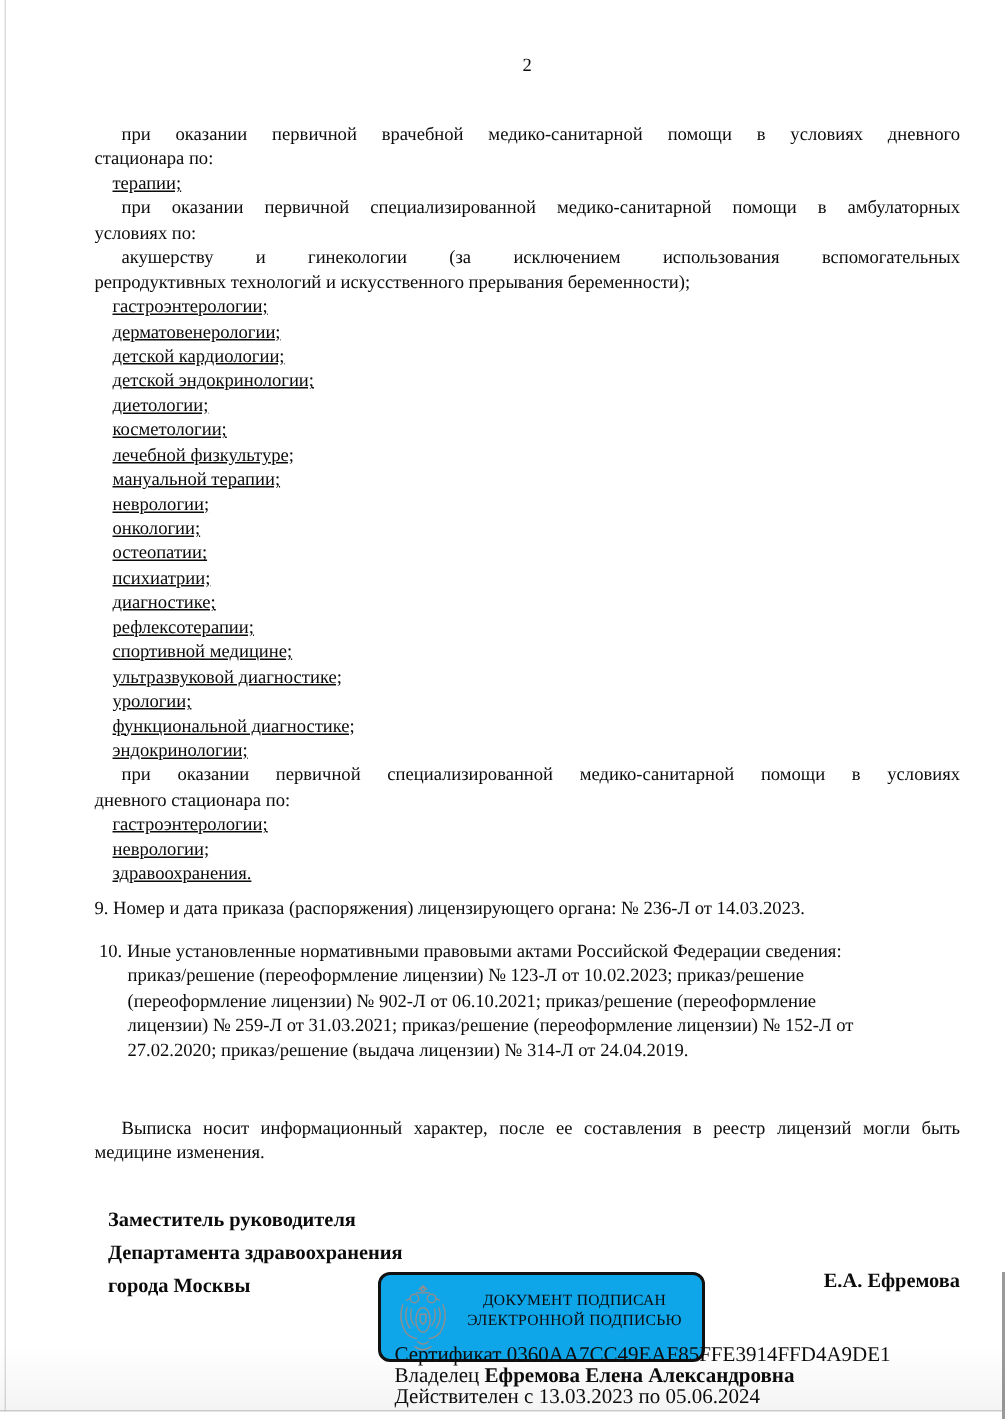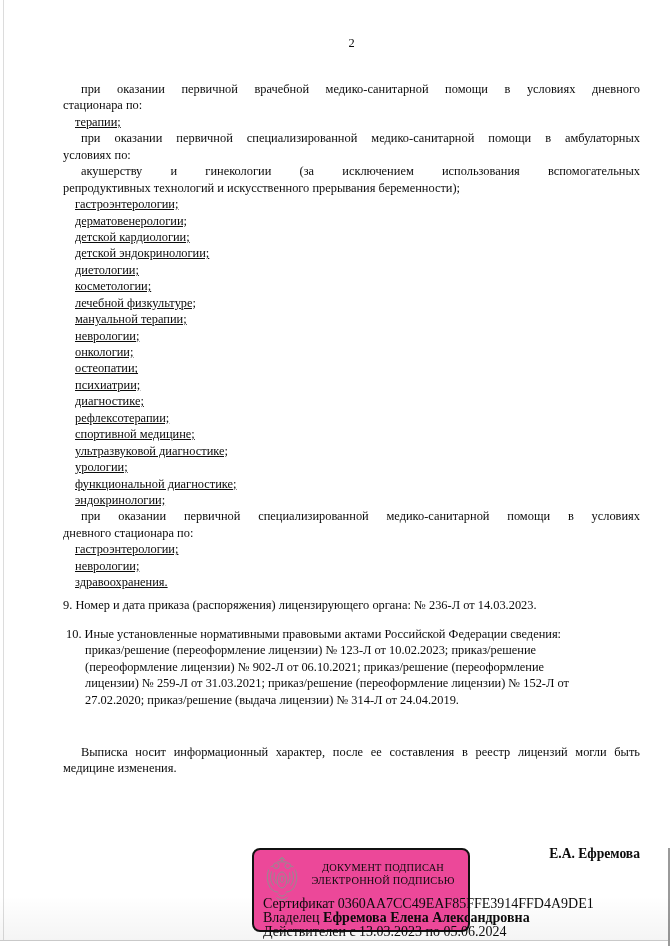--- a/index.html
+++ b/index.html
@@ -27,22 +27,22 @@
   #item10 .cont{margin-left:19px;}
   
   #note{position:absolute;left:63px;top:744px;width:577px;font-size:12.4px;line-height:16.45px;}
   #note .line{height:16.45px;overflow:hidden;white-space:nowrap;}
   #note .line.jst{white-space:normal;text-align:justify;text-align-last:justify;}
   
   #sig-title{position:absolute;left:72px;top:802px;width:300px;
         font-size:13.6px;font-weight:bold;line-height:22.2px;}
   #sig-name{position:absolute;right:30px;top:846px;font-size:13.6px;font-weight:bold;}
   
-  #stamp{position:absolute;left:252px;top:848px;width:218px;height:84px;
-        border:2px solid #111;border-radius:8px;background:#ec4899;box-sizing:border-box;}
+  #stamp{position:absolute;left:252px;top:848px;width:218px;height:60px;
+        border:2px solid #111;border-radius:8px;background:#0ea5e9;box-sizing:border-box;}
   #stamp .emblem{position:absolute;left:9px;top:6px;width:38px;height:46px;}
   #stamp .stitle{position:absolute;left:50px;top:11px;width:158px;text-align:center;
         font-size:10.4px;line-height:13px;letter-spacing:0.2px;}
   #stamp .details{position:absolute;left:9px;top:47px;width:202px;
         font-size:14px;line-height:13.8px;white-space:nowrap;}
   #stamp .details b{font-weight:bold;}
 </style>
 </head>
 <body>
 
@@ -97,20 +97,25 @@
       <div class="line cont">(переоформление лицензии) № 902-Л от 06.10.2021; приказ/решение (переоформление</div>
       <div class="line cont">лицензии) № 259-Л от 31.03.2021; приказ/решение (переоформление лицензии) № 152-Л от</div>
       <div class="line cont">27.02.2020; приказ/решение (выдача лицензии) № 314-Л от 24.04.2019.</div>
     </div>
 
   <div id="note">
       <div class="line par jst">Выписка носит информационный характер, после ее составления в реестр лицензий могли быть</div>
       <div class="line">медицине изменения.</div>
     </div>
 
+  <div id="sig-title">
+      <div>Заместитель руководителя</div>
+      <div>Департамента здравоохранения</div>
+      <div>города Москвы</div>
+    </div>
 
   <div id="sig-name">Е.А. Ефремова</div>
 
   <div id="stamp">
     <svg class="emblem" viewBox="0 0 40 48" xmlns="http://www.w3.org/2000/svg">
       <g stroke="#8f8f8f" fill="none" stroke-width="1">
         <path d="M17 4 L20 1 L23 4 M15 6 h10"></path>
         <circle cx="20" cy="3.5" r="1.3"></circle>
         <circle cx="14" cy="10" r="3"></circle>
         <circle cx="26" cy="10" r="3"></circle>

